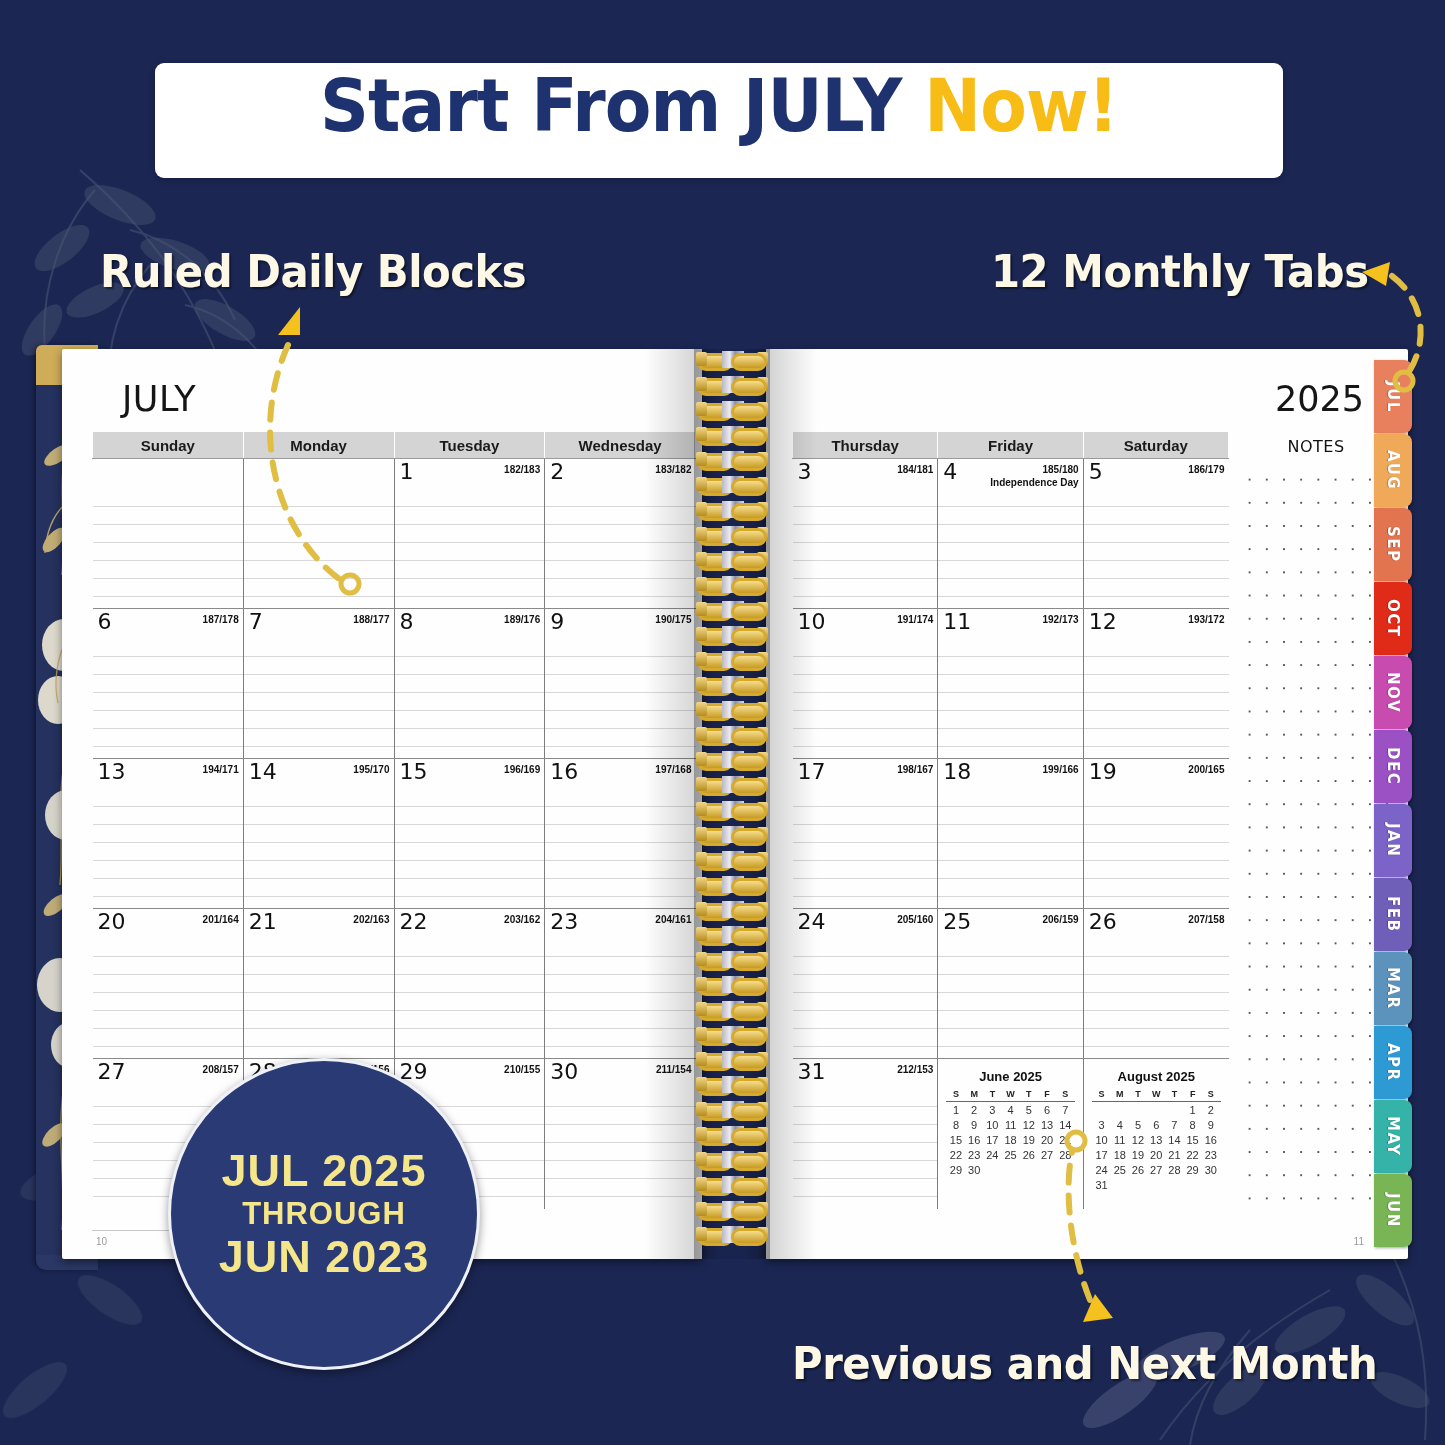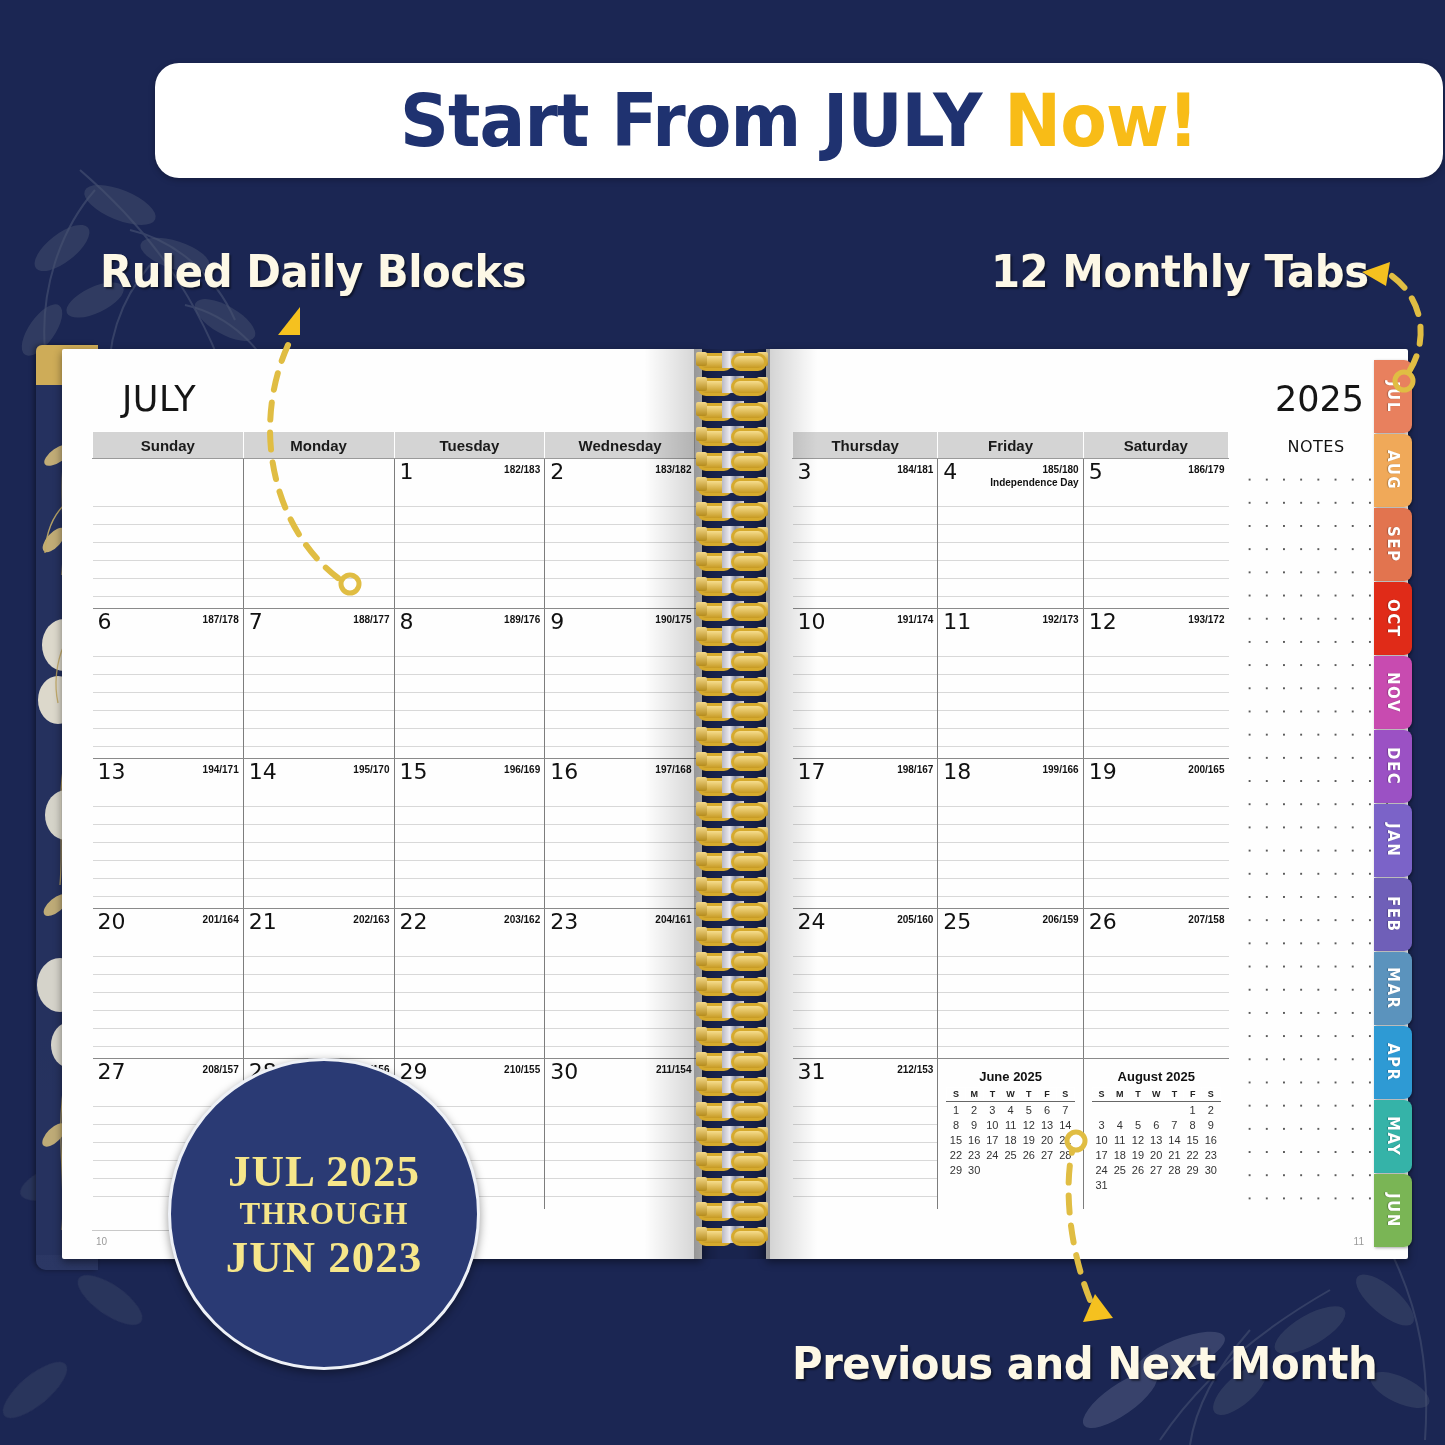--- a/index.html
+++ b/index.html
@@ -11,24 +11,24 @@
     overflow: hidden;
   }
 
   
   #bg-leaves { position: absolute; inset: 0; z-index: 0; }
 
   
   #banner {
     position: absolute;
     left: 155px; top: 63px;
-    width: 1288px; height: 115px;
+    width: 1128px; height: 115px;
     background: #ffffff;
-    border-radius: 24px;
-    display: flex; align-items: center; justify-content: center;
+    border-radius: 9px;
+    display: flex; justify-content: center;
     z-index: 30;
     box-shadow: 0 2px 6px rgba(0,0,0,0.25);
   }
   #banner-text {
     font-family: "DejaVu Sans", sans-serif;
     font-weight: bold;
     font-size: 73px;
     letter-spacing: -1px;
     white-space: nowrap;
     transform: scaleX(0.93);
@@ -262,21 +262,21 @@
     position: absolute; left: 168px; top: 1058px;
     width: 312px; height: 312px; border-radius: 50%;
     background: #2a3a74;
     border: 3px solid #eef1f7;
     display: flex; flex-direction: column;
     align-items: center; justify-content: center;
     z-index: 40;
     box-shadow: 0 3px 10px rgba(0,0,0,.4);
   }
   #badge div {
-    font-family: Liberation Serif, serif;
+    font-family: Liberation Sans, sans-serif;
     font-weight: bold; color: #f6e68a;
     letter-spacing: 1px; line-height: 1.08;
   }
   .badge-lg { font-size: 45px; }
   .badge-sm { font-size: 31px; margin: 2px 16px; }
 
   
   #arrows { position: absolute; inset: 0; z-index: 35; pointer-events: none; }
 </style>
 </head>

